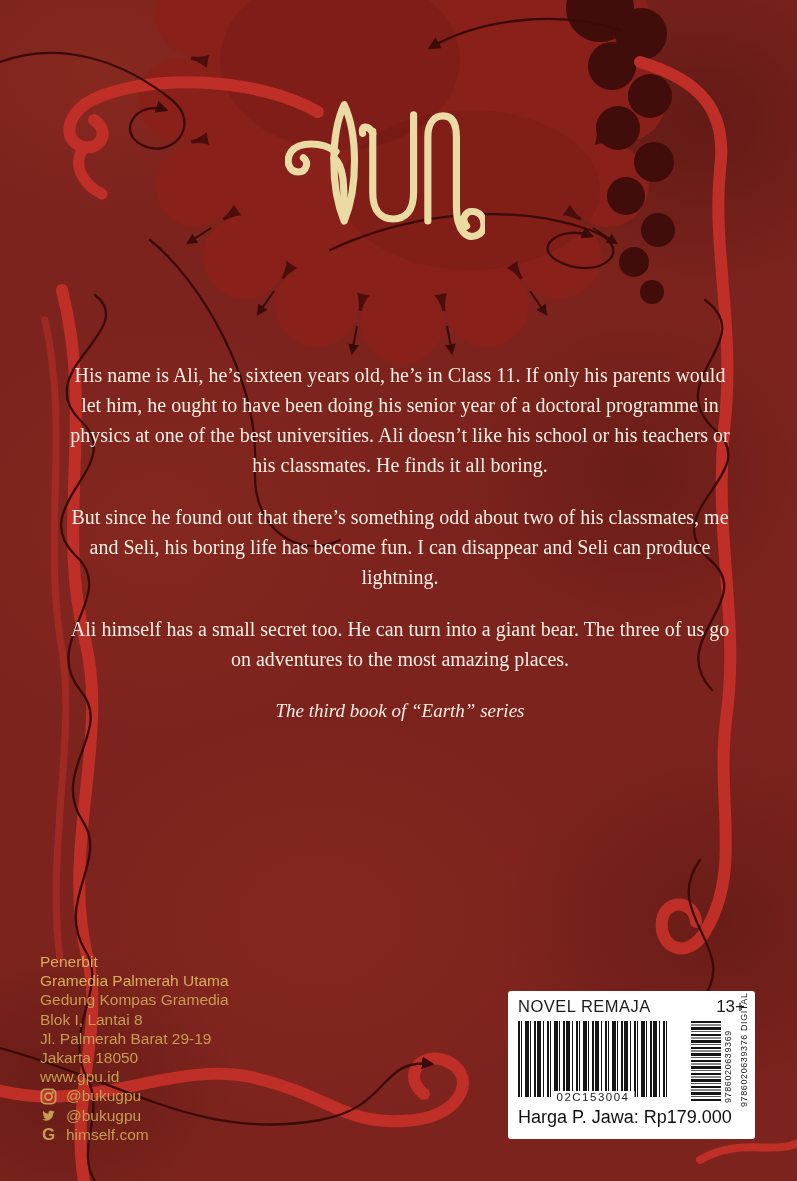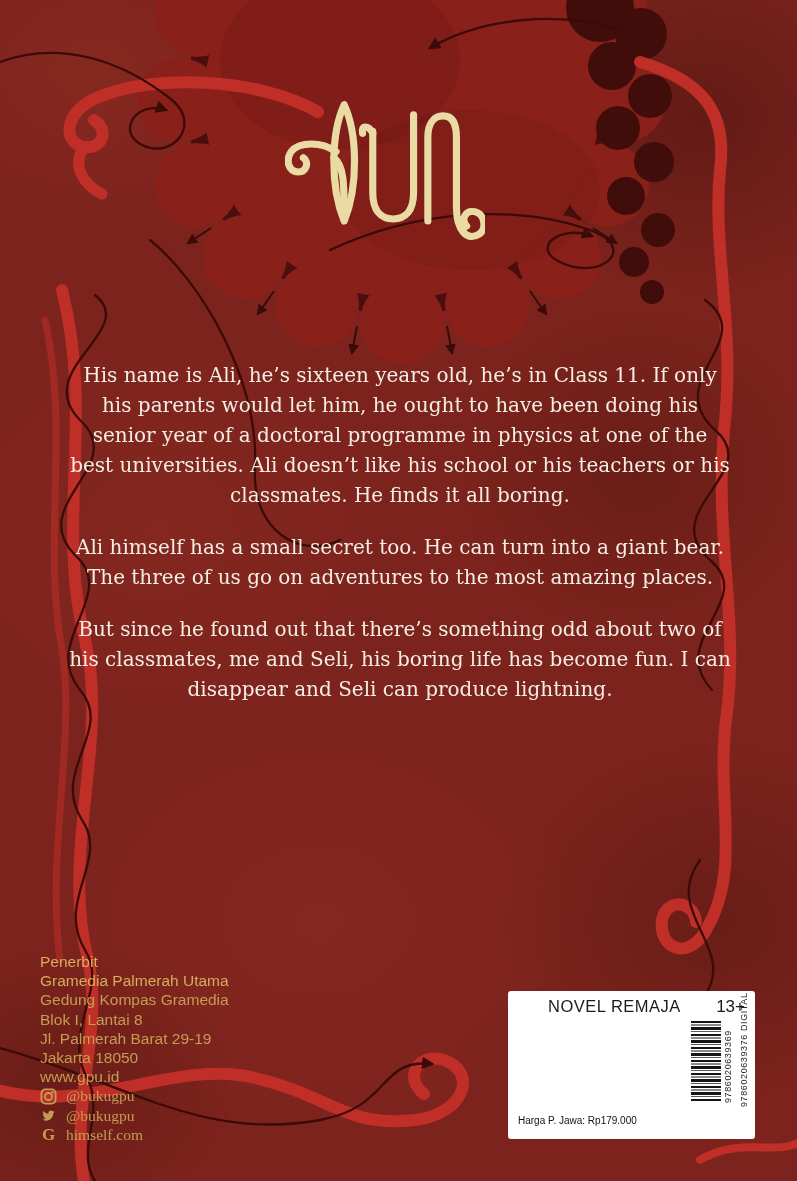--- a/index.html
+++ b/index.html
@@ -23,42 +23,42 @@
   .deco{position:absolute;left:0;top:0;}
   .logo{position:absolute;left:285px;top:94px;}
 
   
   .blurb{
     position:absolute;left:66px;right:66px;top:360px;
     text-align:center;color:#f3eee3;
     font-family:"DejaVu Serif", serif;
     font-size:20px;line-height:30px;
   }
-  .blurb p{margin:0 0 22px 3px;}
+  .blurb p{margin:0 0 22px 3px;font-family:Liberation Serif, serif;}
   .series-note{font-style:italic;font-size:19px;}
 
   
   .publisher{
     position:absolute;left:40px;top:952px;
     color:#c59d52;font-size:15.5px;line-height:19.2px;
   }
   .publisher .bold{font-weight:400;color:#d6ad5c;}
-  .social-row{display:flex;align-items:center;height:19.2px;font-family:Liberation Serif, serif;}
+  .social-row{display:flex;align-items:center;height:19.2px;}
   .social-row .icon{width:17px;height:17px;margin-right:9px;flex:0 0 auto;}
   .gicon{
     width:17px;margin-right:9px;font-weight:800;font-size:17px;
     color:#c59d52;line-height:17px;text-align:center;
   }
 
   
   .barcode-box{
     position:absolute;left:508px;top:991px;width:247px;height:148px;
     background:#ffffff;border-radius:3px;color:#1b1b1b;
   }
-  .bb-header{position:absolute;left:10px;right:10px;top:6px;display:flex;justify-content:space-between;margin-left:30px;}
+  .bb-header{position:absolute;left:10px;right:10px;top:6px;display:flex;justify-content:space-between;}
   .bb-category{font-size:16.5px;letter-spacing:.5px;}
   .bb-rating{font-size:17px;}
   .main-barcode{
     position:absolute;left:10px;top:30px;width:150px;height:76px;
     background-image:repeating-linear-gradient(90deg,
       #151515 0px,#151515 2px,#ffffff 2px,#ffffff 3px,
       #151515 3px,#151515 4px,#ffffff 4px,#ffffff 7px,
       #151515 7px,#151515 11px,#ffffff 11px,#ffffff 12px,
       #151515 12px,#151515 13px,#ffffff 13px,#ffffff 16px,
       #151515 16px,#151515 18px,#ffffff 18px,#ffffff 19px,
@@ -77,21 +77,21 @@
       #8a8a8a 3px,#8a8a8a 5px,#ffffff 5px,#ffffff 6px,
       #151515 6px,#151515 9px,#ffffff 9px,#ffffff 10px,
       #5a5a5a 10px,#5a5a5a 11px,#ffffff 11px,#ffffff 13px);
   }
   .isbn-vert{
     position:absolute;transform-origin:0 0;transform:rotate(-90deg);
     font-size:9px;letter-spacing:.6px;white-space:nowrap;color:#222;
   }
   .isbn-print{left:215px;top:112px;width:82px;}
   .isbn-digital{left:231px;top:116px;width:88px;}
-  .bb-price{position:absolute;left:10px;top:124px;font-size:10px;color:#111;}
+  .bb-price{position:absolute;left:10px;top:116px;font-size:18px;color:#111;}
 </style>
 </head>
 <body>
 
 <div id="cover">
 
   <svg class="deco" width="797" height="1181" viewBox="0 0 797 1181" aria-hidden="true">
     <defs>
       <marker id="arr" viewBox="0 0 10 10" refX="8" refY="5" markerWidth="5.5" markerHeight="5.5" orient="auto">
         <path d="M0,0 L10,5 L0,10 z" fill="#3a0b08"></path>
@@ -178,22 +178,23 @@
 
       <path d="M86,38 C82,30 74,30 76,38"></path>
       <path d="M86,36 L86,96 C86,114 94,122 106,122 C118,122 126,114 126,96 L126,20"></path>
 
       <path d="M140,124 L140,42 C140,27 147,21 155,21 C164,21 168,28 168,42 L168,110 C168,134 179,144 190,137 C198,132 196,117 186,115 C177,113 172,122 178,129"></path>
     </g>
   </svg>
 
   <main class="blurb">
     <p>His name is Ali, he’s sixteen years old, he’s in Class 11. If only his parents would let him, he ought to have been doing his senior year of a doctoral programme in physics at one of the best universities. Ali doesn’t like his school or his teachers or his classmates. He finds it all boring.</p>
+    <p>But since he found out that there’s something odd about two of his classmates, me and Seli, his boring life has become fun. I can disappear and Seli can produce lightning.</p>
     <p>Ali himself has a small secret too. He can turn into a giant bear. The three of us go on adventures to the most amazing places.</p>
-    <p>But since he found out that there’s something odd about two of his classmates, me and Seli, his boring life has become fun. I can disappear and Seli can produce lightning.</p>
+    <p class="series-note">The third book of “Earth” series</p>
   </main>
 
   <section class="publisher">
     <div class="bold">Penerbit</div>
     <div class="bold">Gramedia Palmerah Utama</div>
     <div>Gedung Kompas Gramedia</div>
     <div>Blok I, Lantai 8</div>
     <div>Jl. Palmerah Barat 29-19</div>
     <div>Jakarta 18050</div>
     <div>www.gpu.id</div>
@@ -219,20 +220,23 @@
       <span>himself.com</span>
     </div>
   </section>
 
   <section class="barcode-box">
     <div class="bb-header">
       <span class="bb-category">NOVEL REMAJA</span>
       <span class="bb-rating">13+</span>
     </div>
 
+    <div class="main-barcode">
+      <span class="product-code">02C153004</span>
+    </div>
 
     <div class="stacked-barcode"></div>
 
     <span class="isbn-vert isbn-print">9786020639369</span>
     <span class="isbn-vert isbn-digital">9786020639376 DIGITAL</span>
 
     <div class="bb-price">Harga P. Jawa: Rp179.000</div>
   </section>
 
 </div>

